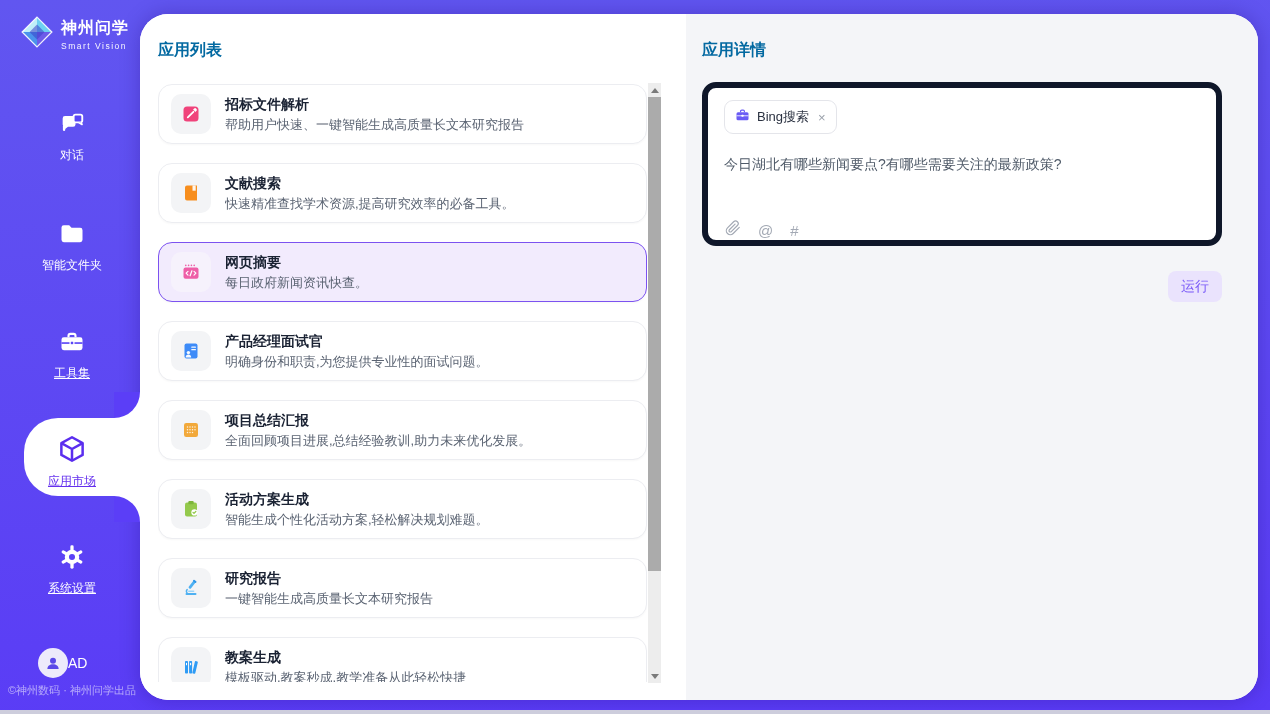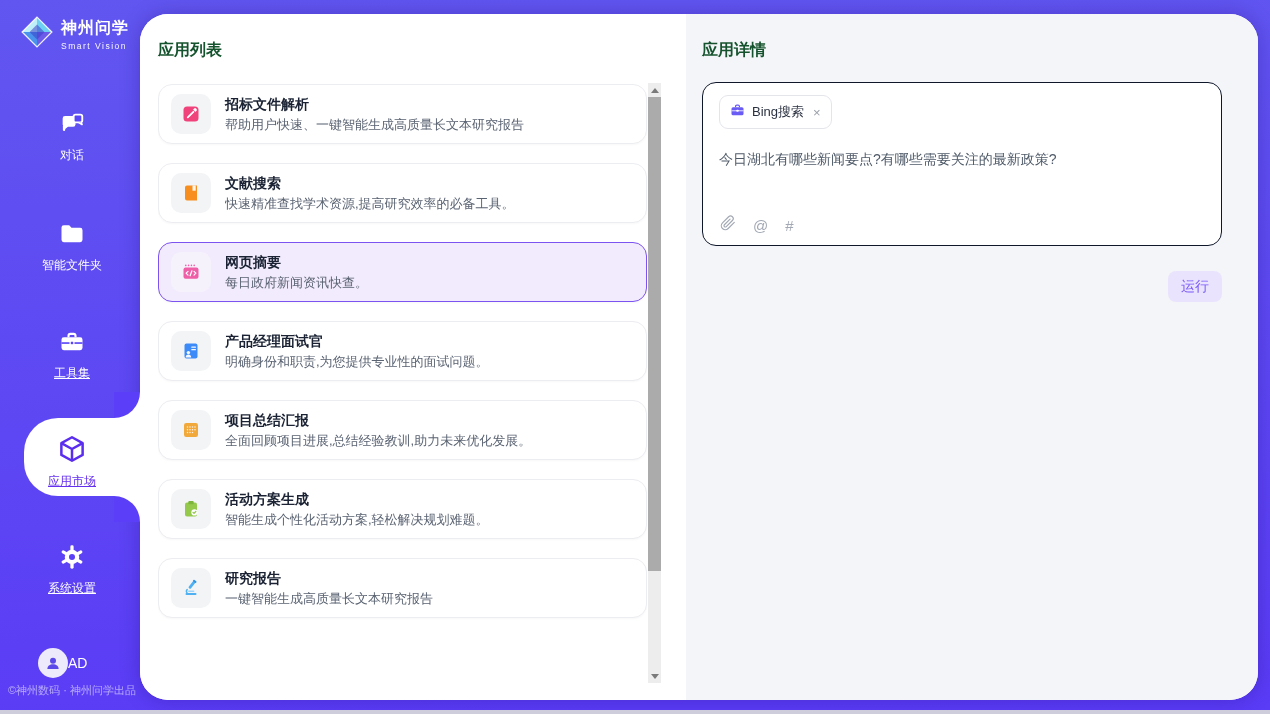--- a/index.html
+++ b/index.html
@@ -28,21 +28,21 @@
   .nav-item.i3 .lbl{color:#6531EE;}
   .user-row{position:absolute;left:38px;top:648px;display:flex;align-items:center;cursor:pointer;}
   .avatar{width:30px;height:30px;border-radius:50%;background:#EDEAFB;display:flex;align-items:center;justify-content:center;}
   .user-name{font-size:14px;color:#fff;}
   .side-footer{position:absolute;left:8px;top:683px;font-size:11px;color:rgba(255,255,255,.55);white-space:nowrap;}
 
   
   .content{position:absolute;left:140px;top:14px;width:1118px;height:686px;background:#fff;
     border-radius:28px;overflow:hidden;display:flex;box-shadow:0 0 20px rgba(25,8,110,.28);}
   .list-panel{position:relative;width:546px;background:#fff;flex:0 0 546px;}
-  .panel-title{position:absolute;left:18px;top:26px;font-size:16px;font-weight:700;color:#14532d;}
+  .panel-title{position:absolute;left:18px;top:26px;font-size:16px;font-weight:700;color:#0369a1;}
   .detail-panel{position:relative;flex:1;background:#F4F5F8;}
   .detail-panel .panel-title{left:16px;}
 
   
   .viewport{position:absolute;left:18px;top:70px;width:489px;height:598px;overflow:hidden;
     display:flex;flex-direction:column;gap:19px;}
   .card{flex:0 0 60px;border:1px solid #ECEDF1;border-radius:14px;background:#fff;display:flex;
     align-items:center;padding:8px 12px;gap:14px;box-sizing:border-box;cursor:pointer;box-shadow:0 1px 2px rgba(16,24,40,.03);}
   .card.selected{border:1px solid #7C52F0;background:#F2EBFD;}
   .app-ico{flex:0 0 40px;width:40px;height:40px;border-radius:10px;background:#F3F4F6;
@@ -55,21 +55,21 @@
   
   .scrollbar{position:absolute;right:25px;top:69px;width:13px;height:600px;background:#EDEDED;}
   .sb-arrow{position:absolute;left:0;width:13px;height:14px;background:#EDEDED;display:flex;align-items:center;justify-content:center;cursor:pointer;}
   .sb-arrow.up{top:0;} .sb-arrow.down{bottom:0;}
   .sb-arrow.up::after{content:'';border:4px solid transparent;border-bottom:5px solid #7a7a7a;margin-top:-4px;}
   .sb-arrow.down::after{content:'';border:4px solid transparent;border-top:5px solid #7a7a7a;margin-bottom:-4px;}
   .sb-thumb{position:absolute;left:0;top:14px;width:13px;height:474px;background:#ABABAB;cursor:grab;}
 
   
   .composer{position:absolute;left:16px;top:68px;width:520px;height:164px;background:#fff;
-    border:1px solid #0f172a;border-radius:14px;box-sizing:border-box;}
+    border:6px solid #0f172a;border-radius:14px;box-sizing:border-box;}
   .tool-tag{position:absolute;left:16px;top:12px;height:32px;border:1px solid #E4E5EA;border-radius:9px;
     background:#fff;display:flex;align-items:center;gap:7px;padding:0 10px;cursor:pointer;}
   .tool-tag .tlabel{font-size:13px;color:#2A3140;}
   .tool-tag .tclose{font-size:13px;color:#9AA0AA;margin-left:2px;cursor:pointer;}
   .query{position:absolute;left:16px;top:66px;width:480px;font-size:14px;color:#4F5A68;line-height:20px;cursor:text;}
   .composer-icons{position:absolute;left:17px;top:132px;display:flex;align-items:center;gap:17px;color:#A3A9B4;}
   .ci{font-size:15px;line-height:20px;cursor:pointer;}
   .run-btn{position:absolute;left:482px;top:257px;width:54px;height:31px;background:#EAE3FD;color:#7A5AF8;
     font-size:14px;border:none;border-radius:8px;cursor:pointer;display:flex;align-items:center;justify-content:center;}
 </style>
@@ -291,20 +291,34 @@
               </g>
               <path d="M6.2 11.5c-.9 1-.9 2.6-.1 3.5" fill="none" stroke="#4FB1F2" stroke-width="1.4" stroke-linecap="round"></path>
             </svg>
           </span>
           <div class="card-txt">
             <span class="card-name">研究报告</span>
             <span class="card-desc">一键智能生成高质量长文本研究报告</span>
           </div>
         </div>
 
+        <div class="card">
+          <span class="app-ico">
+            <svg width="20" height="20" viewBox="0 0 20 20">
+              <rect x="4" y="4" width="3" height="12.6" rx=".8" fill="#2E9BF5"></rect>
+              <rect x="8.1" y="4" width="3" height="12.6" rx=".8" fill="#2E9BF5"></rect>
+              <rect x="12.6" y="4.1" width="3" height="12.6" rx=".8" fill="#2E9BF5" transform="rotate(13 14.1 10.4)"></rect>
+              <path d="M5.5 6.2v1.6M9.6 6.2v1.6" stroke="#fff" stroke-width="1.1" stroke-linecap="round"></path>
+            </svg>
+          </span>
+          <div class="card-txt">
+            <span class="card-name">教案生成</span>
+            <span class="card-desc">模板驱动,教案秒成,教学准备从此轻松快捷</span>
+          </div>
+        </div>
 
       </div>
 
       <div class="scrollbar">
         <div class="sb-arrow up"></div>
         <div class="sb-thumb"></div>
         <div class="sb-arrow down"></div>
       </div>
     </section>
 

